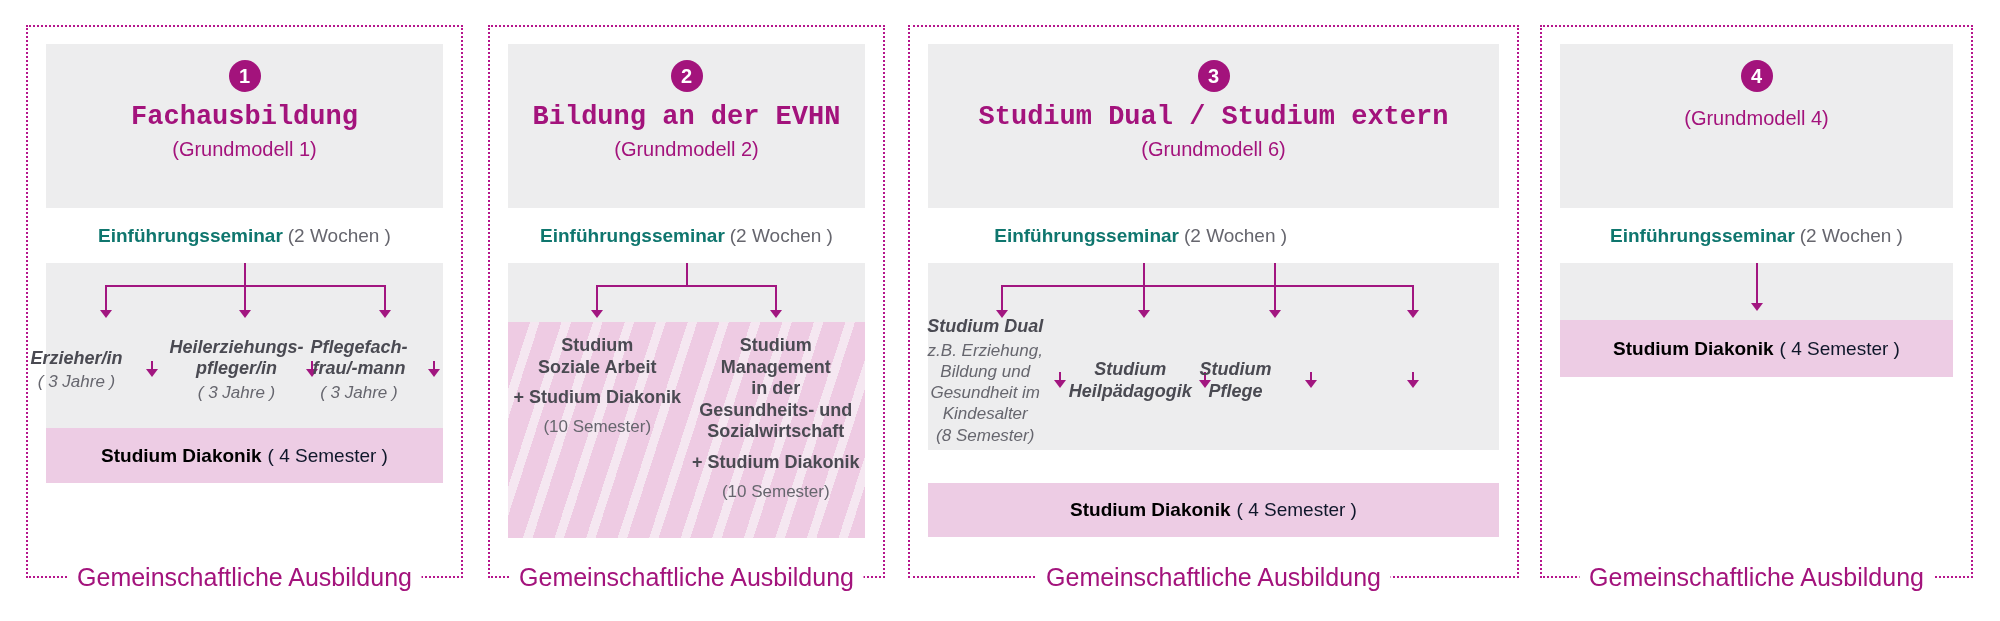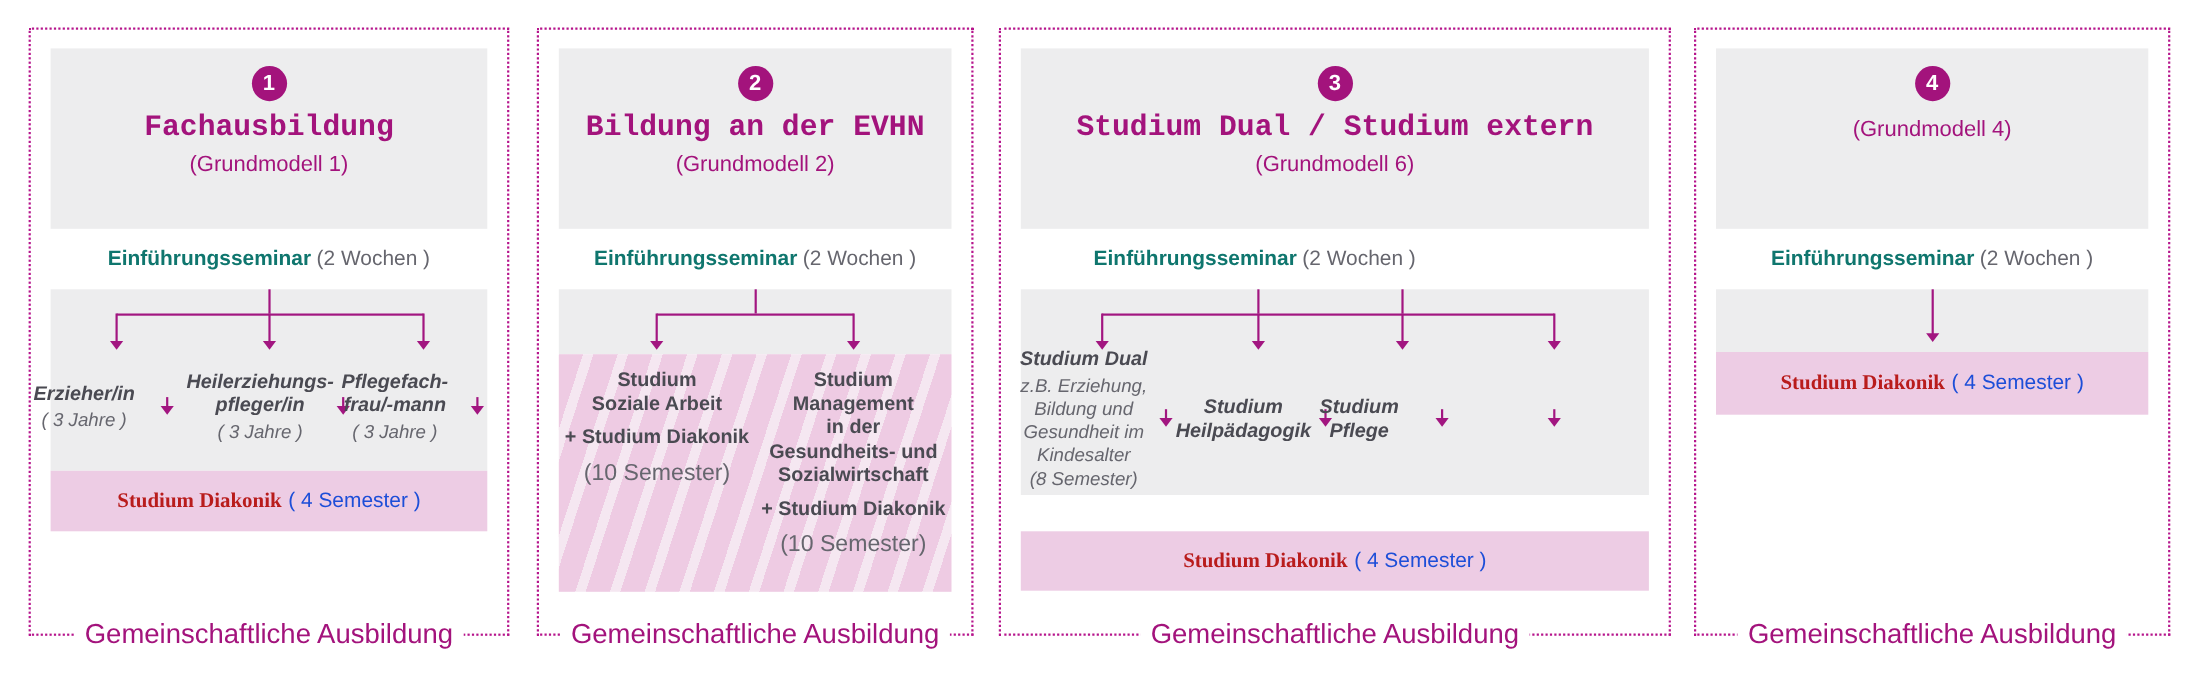--- a/index.html
+++ b/index.html
@@ -56,33 +56,33 @@
   .varrow .vl { width:2px; flex:1; background:#a21680; }
   .varrow .vh {
     width:0; height:0; margin-top:-1px;
     border-left:6px solid transparent; border-right:6px solid transparent;
     border-top:8px solid #a21680;
   }
   .result {
     position:absolute; left:18px; right:18px; background:#edcce4;
     display:flex; align-items:center; justify-content:center; font-size:19px;
   }
-  .result b { color:#b91c1c;font-family:Liberation Serif, serif; }
-  .result .note { color:#1d4ed8; margin-left:6px; }
+  .result b { color:#000000; }
+  .result .note { color:#0f172a; margin-left:6px; }
   .striped {
     position:absolute; left:18px; right:18px; top:295px; height:216px;
     background:repeating-linear-gradient(108deg, #eecbe3 0 21px, #f5e7f1 21px 30px);
   }
   .scol {
     position:absolute; top:13px; transform:translateX(-50%); width:195px;
     text-align:center; line-height:1.2;
   }
   .scol .prog { display:block; font-size:18px; font-weight:bold; color:#4a4a52; white-space:pre-line; }
   .scol .plus { display:block; font-size:18px; font-weight:bold; color:#4a4a52; margin-top:9px; }
-  .scol .snote { display:block; font-size:21px; color:#66666e; margin-top:8px; }
+  .scol .snote { display:block; font-size:17px; color:#66666e; margin-top:8px; }
   .glabel {
     position:absolute; left:50%; bottom:-16px; transform:translateX(-50%);
     background:#fff; padding:0 10px; font-size:25px; color:#a3137c; white-space:nowrap;
   }
 </style>
 </head>
 <body>
 
 <section class="panel" style="left:26px; width:437px">
   <div class="header">

